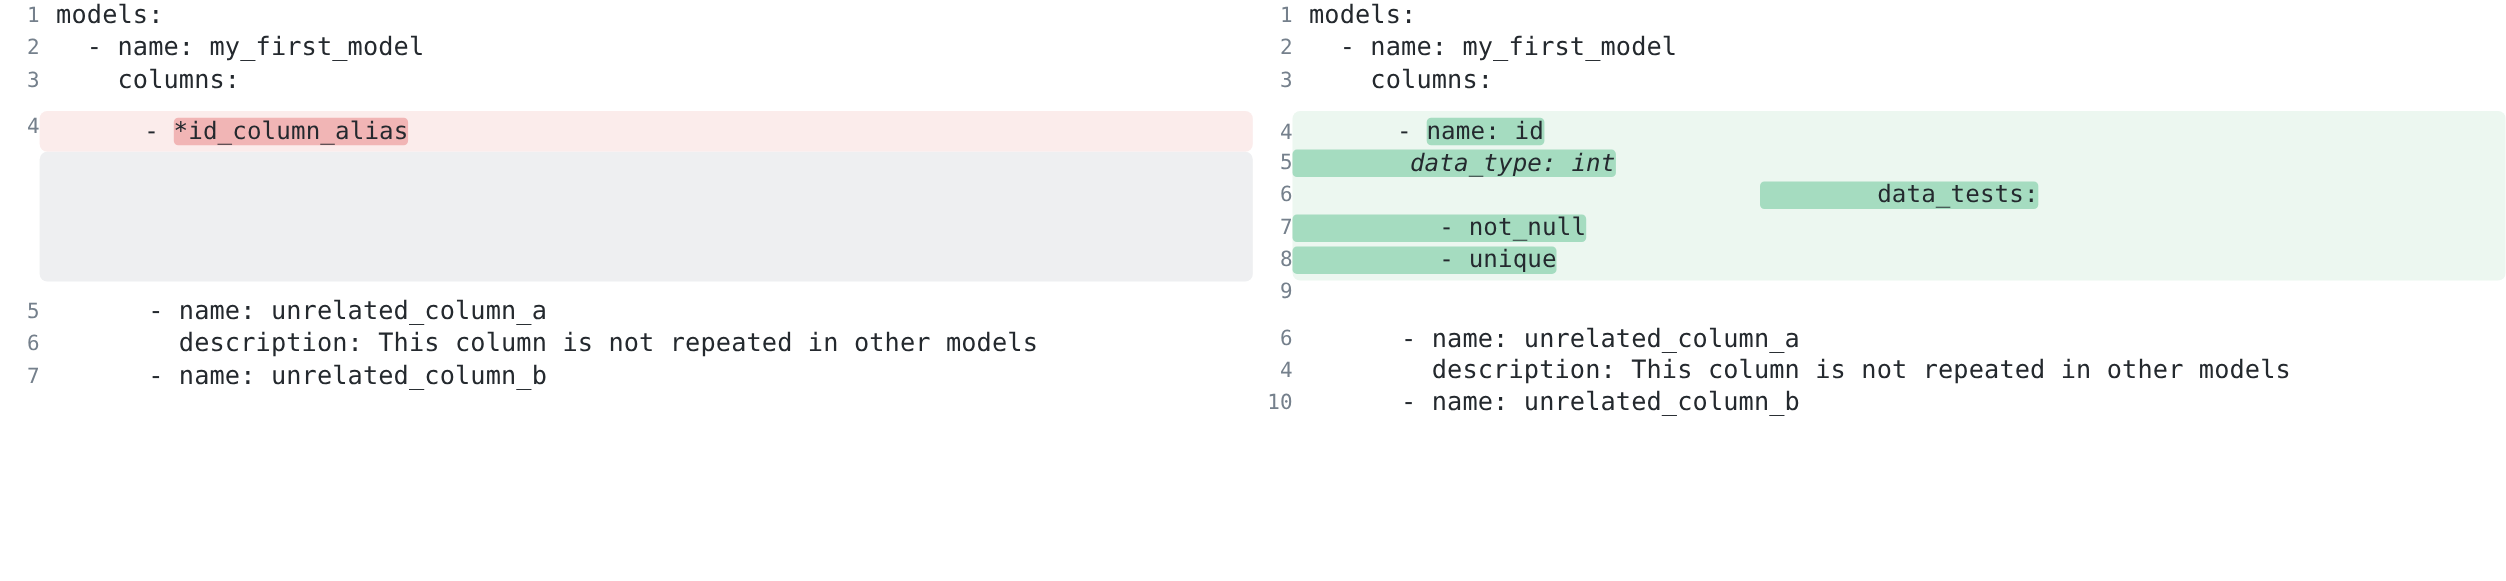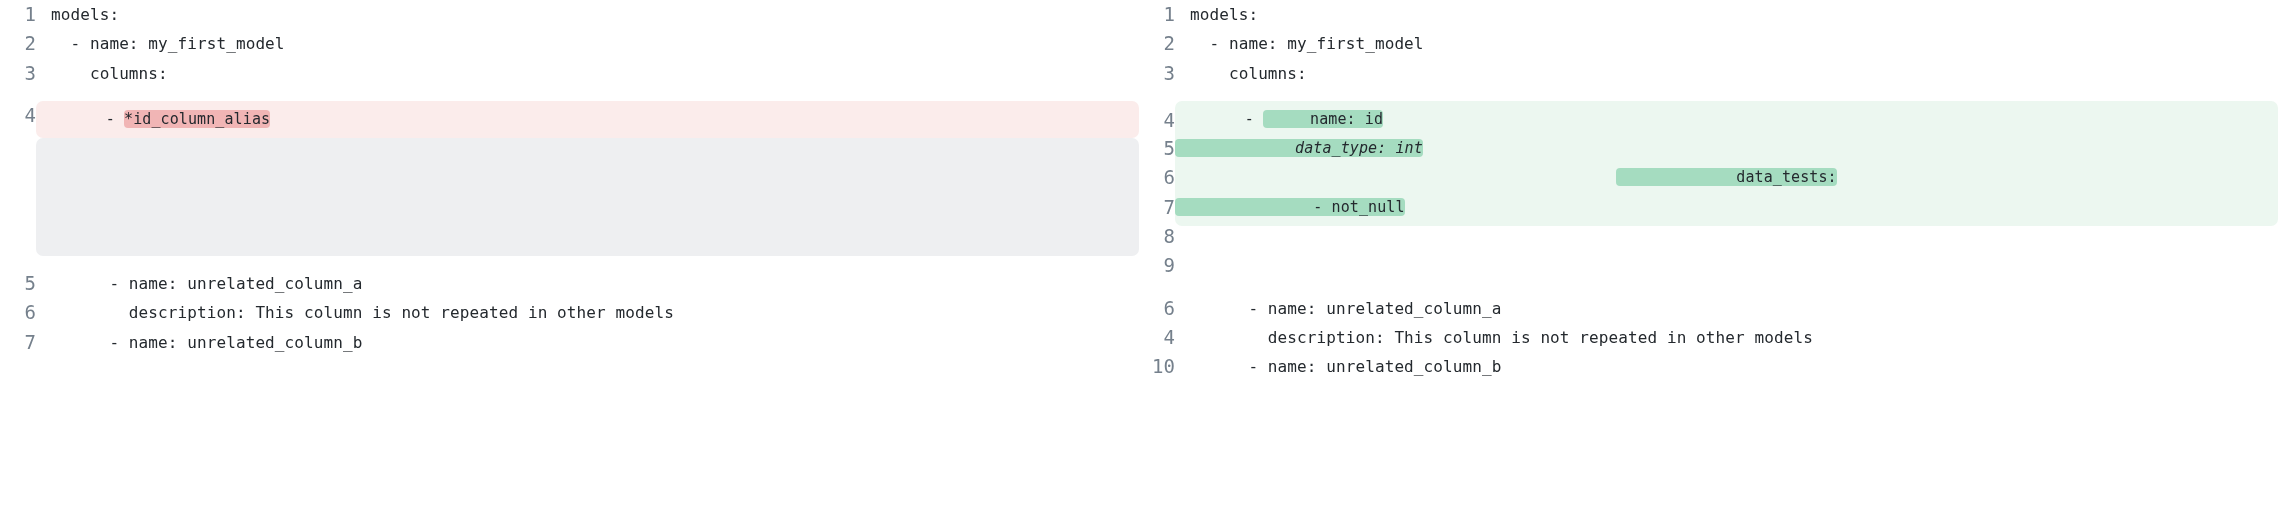--- a/index.html
+++ b/index.html
@@ -36,21 +36,21 @@
     min-width:36px;
     text-align:right;
     color:#75808c;
     font-size:19px;
     font-family:"DejaVu Sans Mono","Liberation Mono",monospace;
     padding-right:0;
     user-select:none;
   }
   .code{
     padding-left:15px;
-    font-size:16px;
+    font-size:23px;
     color:#24292e;
     font-family:"DejaVu Sans Mono","Liberation Mono",monospace;
     white-space:pre;
     letter-spacing:0.1px;
   }
 
   
   .block{
     position:relative;
     border-radius:7px;
@@ -70,27 +70,27 @@
     display:block;
     height:29.3px;line-height:29.3px;
     text-align:right;color:#75808c;font-size:19px;
     font-family:"DejaVu Sans Mono","Liberation Mono",monospace;
     user-select:none;
   }
   .blockwrap .bodycol{flex:1;}
   .brow{
     height:29.3px;line-height:29.3px;
     white-space:pre;
-    font-size:15px;color:#24292e;
+    font-size:22px;color:#24292e;
     padding-left:15px;
     font-family:"DejaVu Sans Mono","Liberation Mono",monospace;
     letter-spacing:0.1px;
   }
   .brow .seg{border-radius:4px;}
-  .seg-add{background:#a5dcc0;padding-left:47px;}
+  .seg-add{background:#a5dcc0;}
   .seg-del{background:#f1b5b5;}
   .pad-top{height:4px;}
   .pad-bot{height:4px;}
   .gap{height:13px;}
 </style>
 </head>
 <body>
 
 <div class="diff">
 
@@ -167,20 +167,21 @@
         <span class="gnum">8</span>
         <span class="gnum">9</span>
       </div>
       <div class="bodycol">
         <div class="block block-add">
           <div class="pad-top"></div>
           <div class="brow"><span>      - </span><span class="seg seg-add">name: id</span></div>
           <div class="brow" style="padding-left:0;font-style:italic;"><span class="seg seg-add">        data_type: int</span></div>
           <div class="brow" style="padding-left:0;text-align:center;"><span class="seg seg-add">        data_tests:</span></div>
           <div class="brow" style="padding-left:0;"><span class="seg seg-add">          - not_null</span></div>
+          <div class="brow" style="padding-left:0;"><span class="seg seg-add">          - unique</span></div>
           <div class="pad-bot"></div>
         </div>
       </div>
     </div>
 
     <div class="gap"></div>
 
     <div class="row">
       <span class="gutter">6</span>
       <span class="code">      - name: unrelated_column_a</span>

